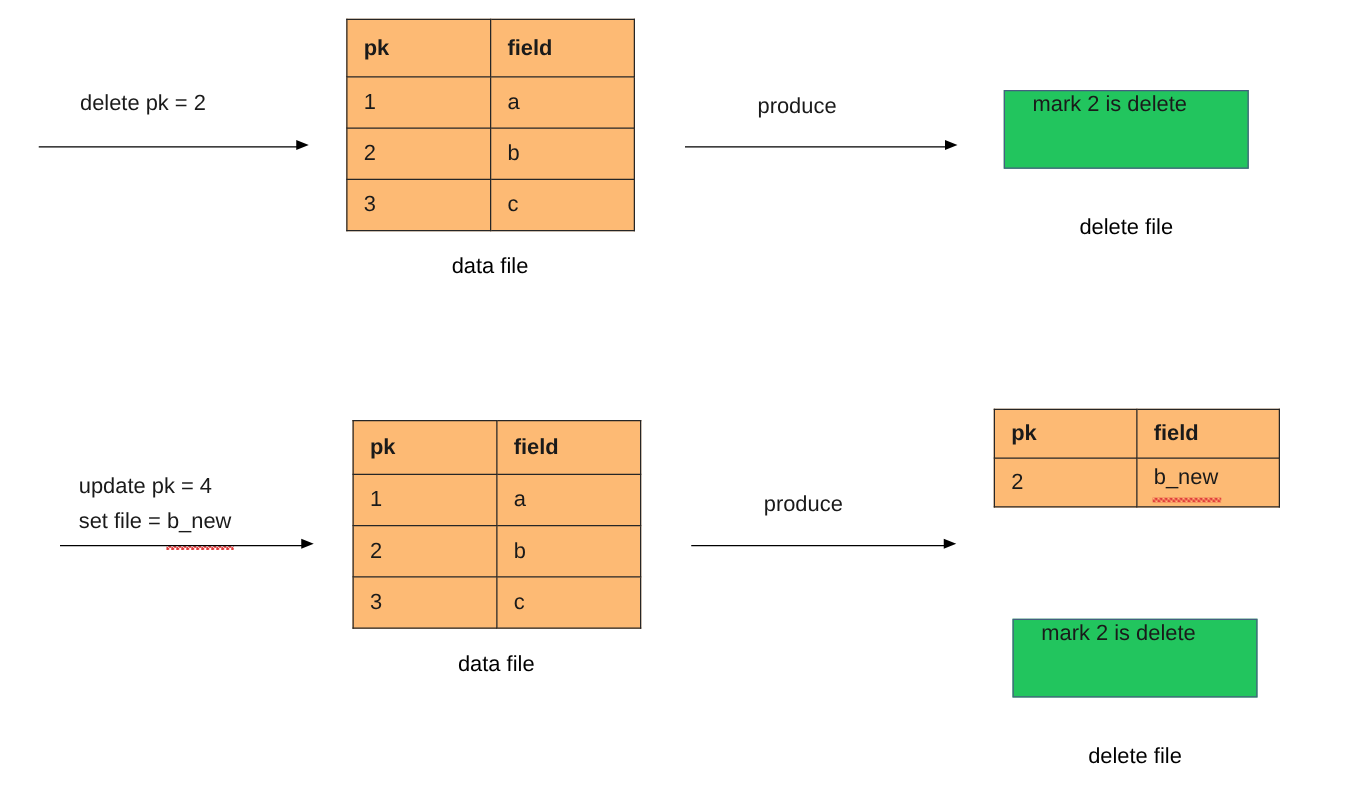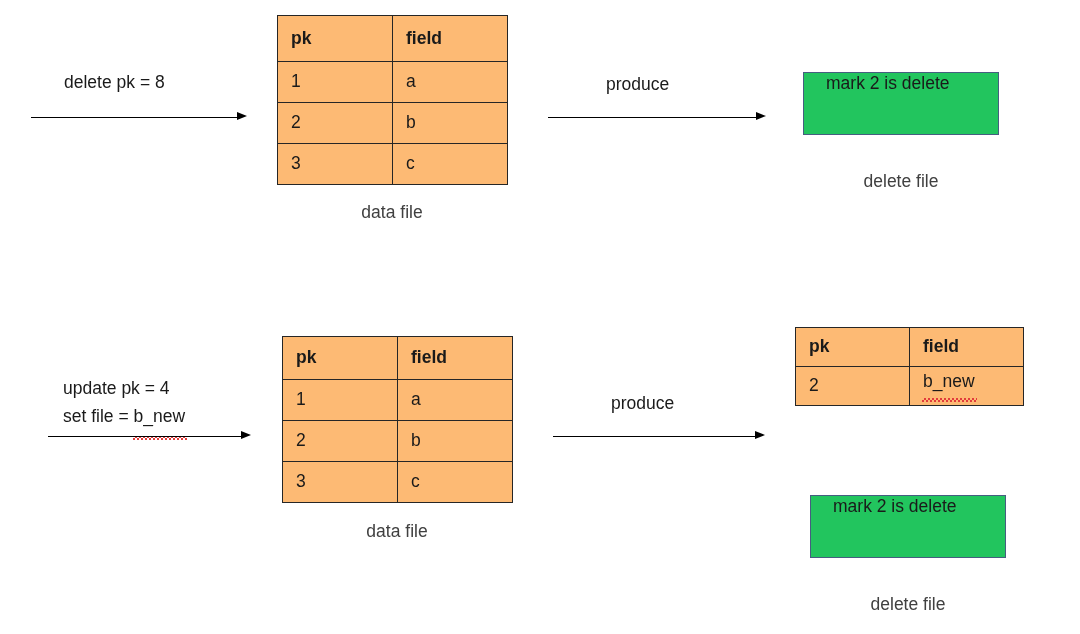--- a/index.html
+++ b/index.html
@@ -84,21 +84,21 @@
   .markbox span {
     font-size: 17.5px;
     color: #1a1a1a;
     white-space: nowrap;
   }
 
   
   .caption {
     position: absolute;
     font-size: 17.5px;
-    color: #404040;
+    color: #000000;
     white-space: nowrap;
     text-align: center;
   }
 
   
   .squiggle {
     position: relative;
     display: inline-block;
     padding-bottom: 8px;
   }
@@ -115,21 +115,21 @@
     background-size: 4px 4px;
     background-repeat: repeat-x;
   }
 </style>
 </head>
 <body>
 
 <div id="canvas">
 
   <div class="arrow-label" style="left:64px; top:68px;">
-    <span>delete pk = 8</span>
+    <span>delete pk = 2</span>
   </div>
 
   <div class="arrow" style="left:31px; top:112px; width:216px; height:10px;">
     <div class="shaft"></div>
     <div class="head"></div>
   </div>
 
   <table class="dtable" style="left:277px; top:15px; width:230px;">
     <colgroup>
         <col style="width:115px">

